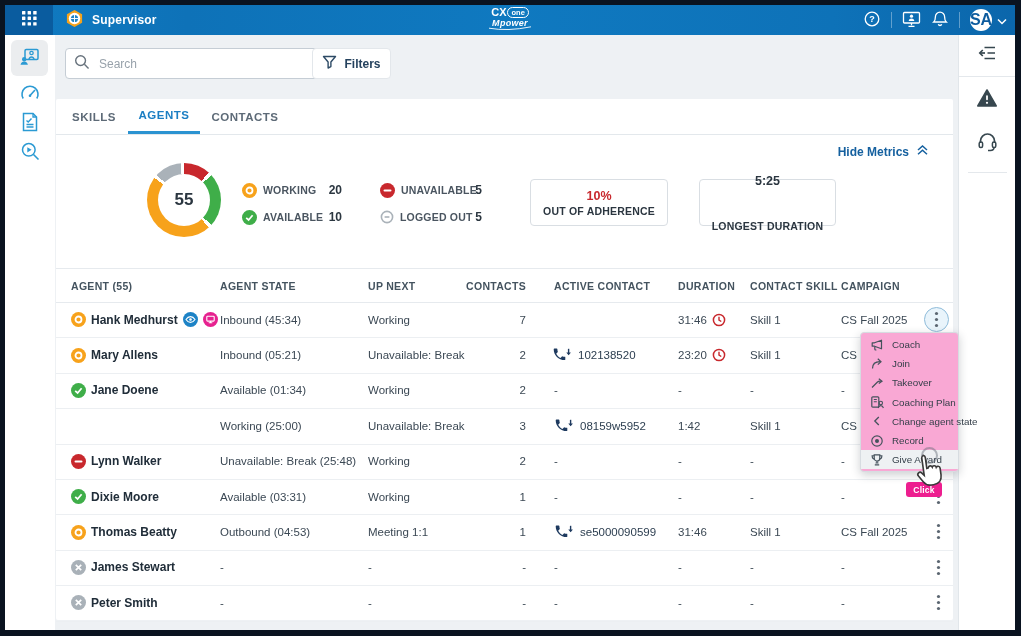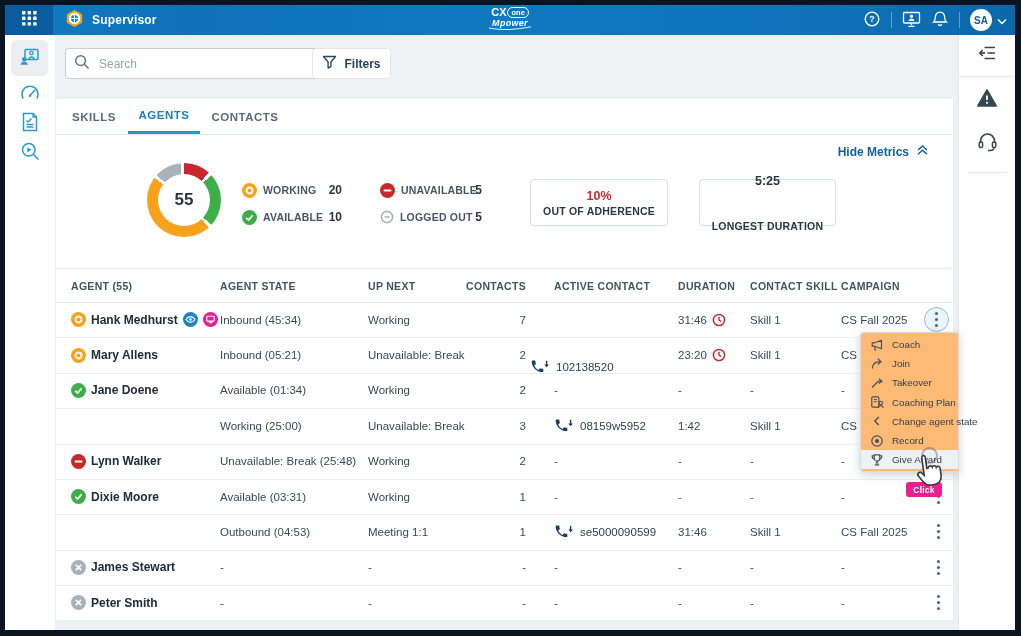--- a/index.html
+++ b/index.html
@@ -15,21 +15,21 @@
   .brand{display:flex;align-items:center;gap:8px;margin-left:12px;}
   .product{color:#fff;font-size:12px;font-weight:700;letter-spacing:.2px;}
   .logo{position:absolute;left:50%;top:2px;transform:translateX(-50%);color:#fff;text-align:center;line-height:1;}
   .logo-top{font-size:11px;font-weight:700;display:flex;align-items:center;justify-content:center;gap:1px;}
   .logo-pill{font-size:7.5px;font-weight:700;border:1px solid #fff;border-radius:7px;padding:0 3px;line-height:9px;}
   .logo-bottom{font-size:9px;font-weight:700;font-style:italic;margin-top:1px;letter-spacing:.3px;}
   .logo-swoosh{display:block;margin:-2px auto 0;}
   .top-actions{position:absolute;right:8px;top:0;height:30px;display:flex;align-items:center;gap:10px;}
   .tb-btn{background:none;border:0;padding:0;display:flex;align-items:center;cursor:pointer;}
   .tb-sep{width:1px;height:16px;background:rgba(255,255,255,.35);}
-  .avatar{width:22px;height:22px;border-radius:50%;background:#fff;color:#0e5c9e;font-size:10px;font-weight:700;
+  .avatar{width:22px;height:22px;border-radius:50%;background:#fff;color:#0e5c9e;font-size:16px;font-weight:700;
           display:flex;align-items:center;justify-content:center;}
 
   
   .leftrail{position:absolute;left:0;top:30px;width:50px;height:595px;background:#fff;border-right:1px solid #e1e6ea;}
   .rail-tile{position:absolute;left:6px;top:5px;width:37px;height:36px;background:#ebedef;border-radius:6px;
              display:flex;align-items:center;justify-content:center;border:0;cursor:pointer;}
   .rail-btn{position:absolute;left:14px;width:22px;height:22px;background:none;border:0;padding:0;cursor:pointer;
             display:flex;align-items:center;justify-content:center;}
   .rightrail{position:absolute;left:953px;top:30px;width:57px;height:595px;background:#fff;border-left:1px solid #e1e6ea;}
   .rr-btn{position:absolute;left:17px;width:22px;height:22px;background:none;border:0;padding:0;cursor:pointer;
@@ -75,21 +75,21 @@
       color:#44535f;letter-spacing:.3px;}
   .tr{position:absolute;left:0;width:100%;height:35.4px;border-bottom:1px solid #eceff2;}
   .td{position:absolute;top:0;height:35.4px;display:flex;align-items:center;font-size:11.5px;color:#3b4854;gap:5px;}
   .td.right{justify-content:flex-end;}
   .agent-name{font-size:12px;font-weight:700;color:#202d39;white-space:nowrap;}
   .kebab{position:absolute;left:871px;top:6px;width:22px;height:23px;background:none;border:0;cursor:pointer;
          display:flex;align-items:center;justify-content:center;border-radius:50%;}
   .kebab.open{left:868px;top:5px;width:25px;height:25px;background:#e9f4fb;border:1px solid #8fbcda;box-sizing:border-box;}
 
   
-  .ctxmenu{position:absolute;left:805px;top:297px;width:97px;background:#fdba74;border:1px solid #d7dce1;border-radius:4px;
+  .ctxmenu{position:absolute;left:805px;top:297px;width:97px;background:#f9a8d4;border:1px solid #d7dce1;border-radius:4px;
            box-shadow:0 3px 10px rgba(30,40,50,.22);z-index:40;padding:2px 0;}
   .mi{height:19.2px;display:flex;align-items:center;gap:8px;padding-left:9px;cursor:pointer;}
   .mi.hl{background:#eef1f3;}
   .mi .milab{font-size:9.8px;color:#333e48;white-space:nowrap;}
   .mi .mico{display:flex;align-items:center;width:14px;}
 
   .click-ripple{position:absolute;left:866px;top:412px;width:17px;height:17px;border-radius:50%;
                 border:2.5px solid rgba(95,105,115,.45);z-index:55;box-sizing:border-box;}
   .hand-cursor{position:absolute;left:857px;top:416px;z-index:60;transform:rotate(-8deg);}
   .click-badge{position:absolute;left:851px;top:447px;width:36px;height:15px;background:#ed1e8f;border-radius:3px;
@@ -379,21 +379,21 @@
                 <svg width="15" height="15" viewBox="0 0 15 15">
                   <circle cx="7.5" cy="7.5" r="7.5" fill="#f7a21b"></circle>
                   <circle cx="7.5" cy="7.5" r="3" fill="none" stroke="#fff" stroke-width="1.8"></circle>
                 </svg>
               </span>
               <span class="agent-name">Mary Allens</span>
             </div>
             <div class="td" style="left: 164px;">Inbound (05:21)</div>
             <div class="td" style="left: 312px;">Unavailable: Break</div>
             <div class="td right" style="left: 390px; width: 80px;">2</div>
-            <div class="td" style="left: 474px; margin-top: 12px;">
+            <div class="td" style="left: 496px;">
               <span style="display: flex;">
                 <svg width="21" height="14" viewBox="0 0 21 14">
                   <path d="M12.9 9.6c-.8 0-1.6-.1-2.3-.4-.2-.1-.5 0-.7.2L8.5 10.8C6.6 9.8 5.2 8.4 4.2 6.5L5.6 5c.2-.2.3-.5.2-.7-.3-.7-.4-1.5-.4-2.3 0-.4-.3-.7-.7-.7H2.4c-.4 0-.7.3-.7.7 0 6 4.9 10.9 10.9 10.9.4 0 .7-.3.7-.7V9.9c0-.2-.2-.3-.4-.3z" fill="#1e3a5f" transform="translate(0,-0.8)"></path>
                   <path d="M16.6 0.8v5.4" stroke="#1e3a5f" stroke-width="1.4"></path>
                   <path d="M14.3 4.6 16.6 7.2 18.9 4.6z" fill="#1e3a5f"></path>
                 </svg>
               </span>
               <span style="color: rgb(44, 62, 80);">102138520</span>
             </div>
             <div class="td" style="left: 622px;">
@@ -527,20 +527,29 @@
               <span style="display: flex;">
                 <svg width="5" height="17" viewBox="0 0 5 17">
                   <circle cx="2.5" cy="2.5" r="1.6" fill="#5b6671"></circle>
                   <circle cx="2.5" cy="8.5" r="1.6" fill="#5b6671"></circle>
                   <circle cx="2.5" cy="14.5" r="1.6" fill="#5b6671"></circle>
                 </svg>
               </span>
             </button>
           </div>
           <div class="tr" style="top: 415.4px;">
+            <div class="td" style="left: 15px;">
+              <span style="display: flex;">
+                <svg width="15" height="15" viewBox="0 0 15 15">
+                  <circle cx="7.5" cy="7.5" r="7.5" fill="#f7a21b"></circle>
+                  <circle cx="7.5" cy="7.5" r="3" fill="none" stroke="#fff" stroke-width="1.8"></circle>
+                </svg>
+              </span>
+              <span class="agent-name">Thomas Beatty</span>
+            </div>
             <div class="td" style="left: 164px;">Outbound (04:53)</div>
             <div class="td" style="left: 312px;">Meeting 1:1</div>
             <div class="td right" style="left: 390px; width: 80px;">1</div>
             <div class="td" style="left: 498px;">
               <span style="display: flex;">
                 <svg width="21" height="14" viewBox="0 0 21 14">
                   <path d="M12.9 9.6c-.8 0-1.6-.1-2.3-.4-.2-.1-.5 0-.7.2L8.5 10.8C6.6 9.8 5.2 8.4 4.2 6.5L5.6 5c.2-.2.3-.5.2-.7-.3-.7-.4-1.5-.4-2.3 0-.4-.3-.7-.7-.7H2.4c-.4 0-.7.3-.7.7 0 6 4.9 10.9 10.9 10.9.4 0 .7-.3.7-.7V9.9c0-.2-.2-.3-.4-.3z" fill="#1e3a5f" transform="translate(0,-0.8)"></path>
                   <path d="M16.6 0.8v5.4" stroke="#1e3a5f" stroke-width="1.4"></path>
                   <path d="M14.3 4.6 16.6 7.2 18.9 4.6z" fill="#1e3a5f"></path>
                 </svg>

